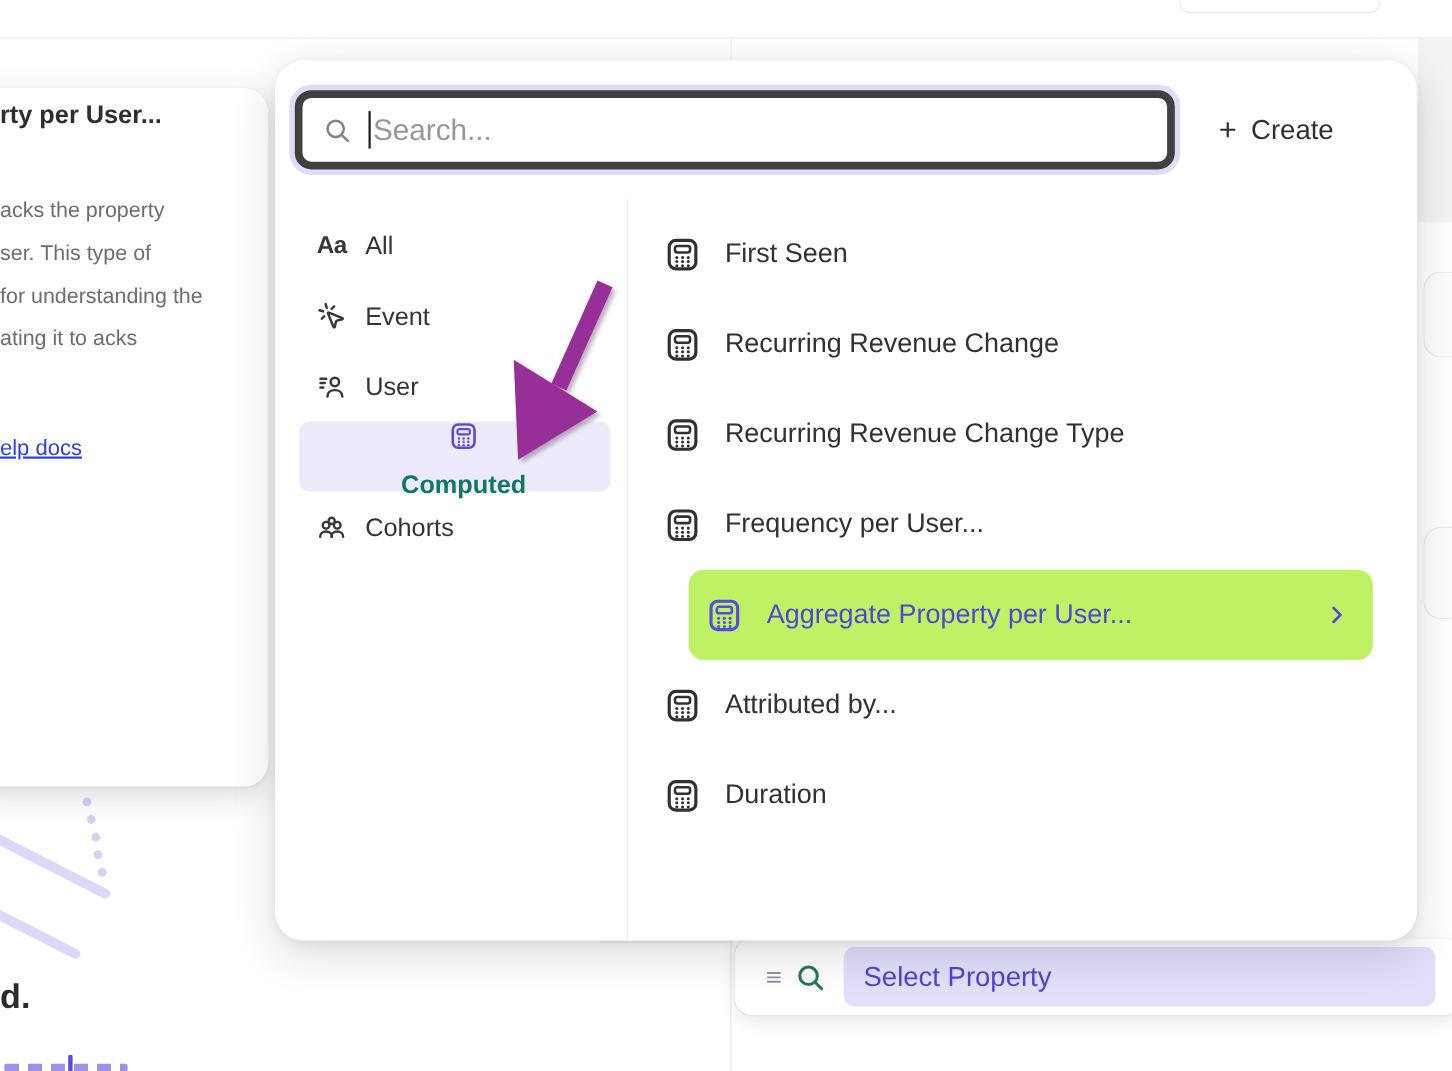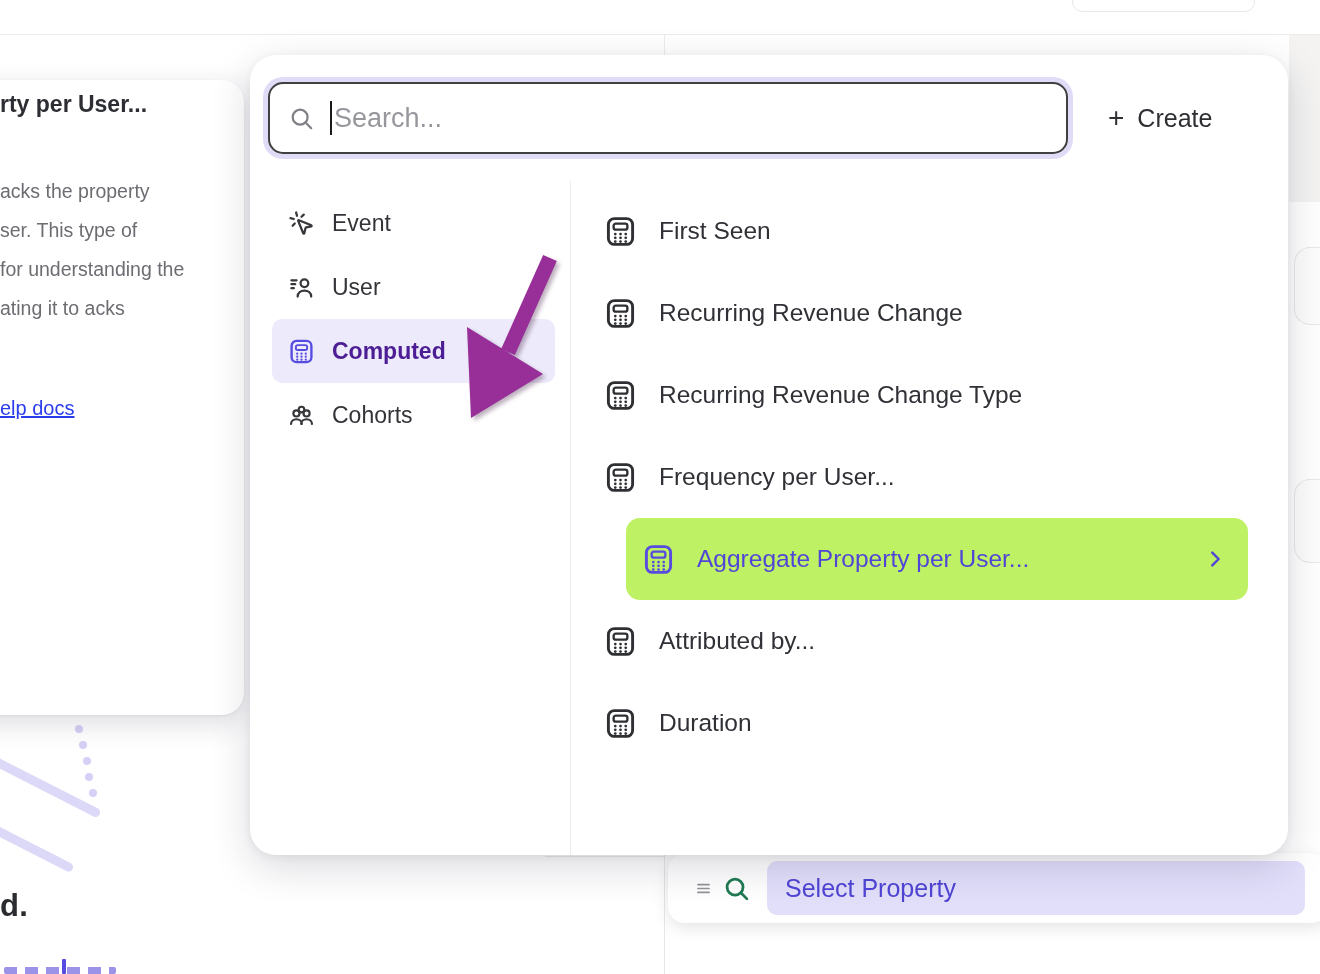--- a/index.html
+++ b/index.html
@@ -33,41 +33,41 @@
   .tooltip-card { position:absolute; left:-40px; top:80px; width:284px; height:635px; background:#fff; border-radius:22px;
      box-shadow:0 8px 28px rgba(40,40,70,.16), 0 1px 3px rgba(0,0,0,.06); }
   .tooltip-title { position:absolute; left:40px; top:11px; font-size:23px; font-weight:bold; color:#2d2e33; }
   .tooltip-body { position:absolute; left:40px; top:92px; width:230px; font-size:19.5px; line-height:39px; color:#6c6c72; }
   .tooltip-link { position:absolute; left:40px; top:317px; font-size:20px; color:#2a3cec; text-decoration:underline; cursor:pointer;text-align:center; }
 
   
   .modal { position:absolute; left:250px; top:55px; width:1038px; height:800px; background:#fff; border-radius:26px;
      box-shadow:0 12px 40px rgba(25,25,55,.16), 0 2px 10px rgba(0,0,0,.06); }
   .search-box { position:absolute; left:18px; top:27px; width:800px; height:72px; background:#fff;
-     border:2px solid #404040; border-radius:15px; box-shadow:0 0 0 5px #e0dcf8; display:flex; align-items:center; padding:4px 18px; }
+     border:7px solid #404040; border-radius:15px; box-shadow:0 0 0 5px #e0dcf8; display:flex; align-items:center; padding:4px 18px; }
   .search-box .mag { width:27px; height:27px; color:#808086; flex:0 0 auto; }
   .caret { width:2px; height:34px; background:#1a1a1a; margin-left:15px; animation:blink 1.1s steps(1) infinite; }
   @keyframes blink { 50% { opacity:0; } }
   .search-input { border:none; outline:none; flex:1; height:100%; font-family:"Liberation Sans",sans-serif;
      font-size:27px; color:#2d2e33; background:transparent; padding-left:2px; }
   .search-input::placeholder { color:#96969c; opacity:1; }
 
   .create-btn { position:absolute; left:858px; top:44px; height:38px; display:flex; align-items:center; gap:13px;
      font-size:25px; color:#2e2f33; cursor:pointer; background:none; border:none; font-family:"Liberation Sans",sans-serif; }
   .create-btn .plus { font-size:28px; font-weight:400; line-height:1; color:#2e2f33; }
 
   .modal-divider { position:absolute; left:320px; top:126px; width:1px; height:674px; background:#ebebee; }
 
   .category-list { position:absolute; left:22px; top:136px; width:283px; display:flex; flex-direction:column; }
   .category-item { height:64px; display:flex; align-items:center; gap:17px; padding-left:16px; border-radius:10px;
      font-size:23px; color:#333438; cursor:pointer; }
   .category-item .cicon { width:27px; height:27px; display:flex; align-items:center; justify-content:center; color:#36363b; }
   .category-item .cicon svg { width:100%; height:100%; }
   .category-item .aa-glyph { font-size:22px; font-weight:bold; color:#36363b; letter-spacing:-.5px; }
-  .category-item.active { background:#edebfb; color:#4c1d95; font-weight:bold; }
+  .category-item.active { background:#edebfb; color:#0f766e; font-weight:bold;flex-direction:column; }
   .category-item.active .cicon { color:#584be0; }
 
   .property-list { position:absolute; left:338px; top:135px; width:660px; display:flex; flex-direction:column; }
   .property-item { height:82px; display:flex; align-items:center; gap:22px; padding-left:16px; border-radius:14px;
      font-size:24.5px; color:#303136; cursor:pointer; }
   .property-item .picon { width:33px; height:33px; display:flex; color:#2f3033; }
   .property-item .picon svg { width:100%; height:100%; }
   .property-item.active { background:#bef264; color:#5145d8;margin-left:38px; }
   .property-item.active .picon { color:#584be0; }
   .property-item .chev { margin-left:auto; margin-right:22px; width:22px; height:22px; color:#5145d8; display:none; }
@@ -154,20 +154,26 @@
     <button class="create-btn">
       <span class="plus">+</span>
       <span>Create</span>
     </button>
 
     <div class="modal-divider"></div>
 
     <div class="category-list">
         <div class="category-item">
     <span class="cicon">
+            <span class="aa-glyph">Aa</span>
+          </span>
+    <span>All</span>
+  </div>
+        <div class="category-item">
+    <span class="cicon">
     <svg viewBox="0 0 24 24" fill="none" stroke="currentColor" stroke-width="2" stroke-linecap="round" stroke-linejoin="round">
       <path d="M14 4.1 12 6"></path>
               <path d="m5.1 8-2.9-.8"></path>
               <path d="m6 12-1.9 2"></path>
               <path d="M7.2 2.2 8 5.1"></path>
       <path d="M9.037 9.69a.498.498 0 0 1 .653-.653l11 4.5a.5.5 0 0 1-.074.949l-4.349 1.041a1 1 0 0 0-.74.739l-1.04 4.35a.5.5 0 0 1-.95.074z"></path>
     </svg>
   </span>
     <span>Event</span>
   </div>

